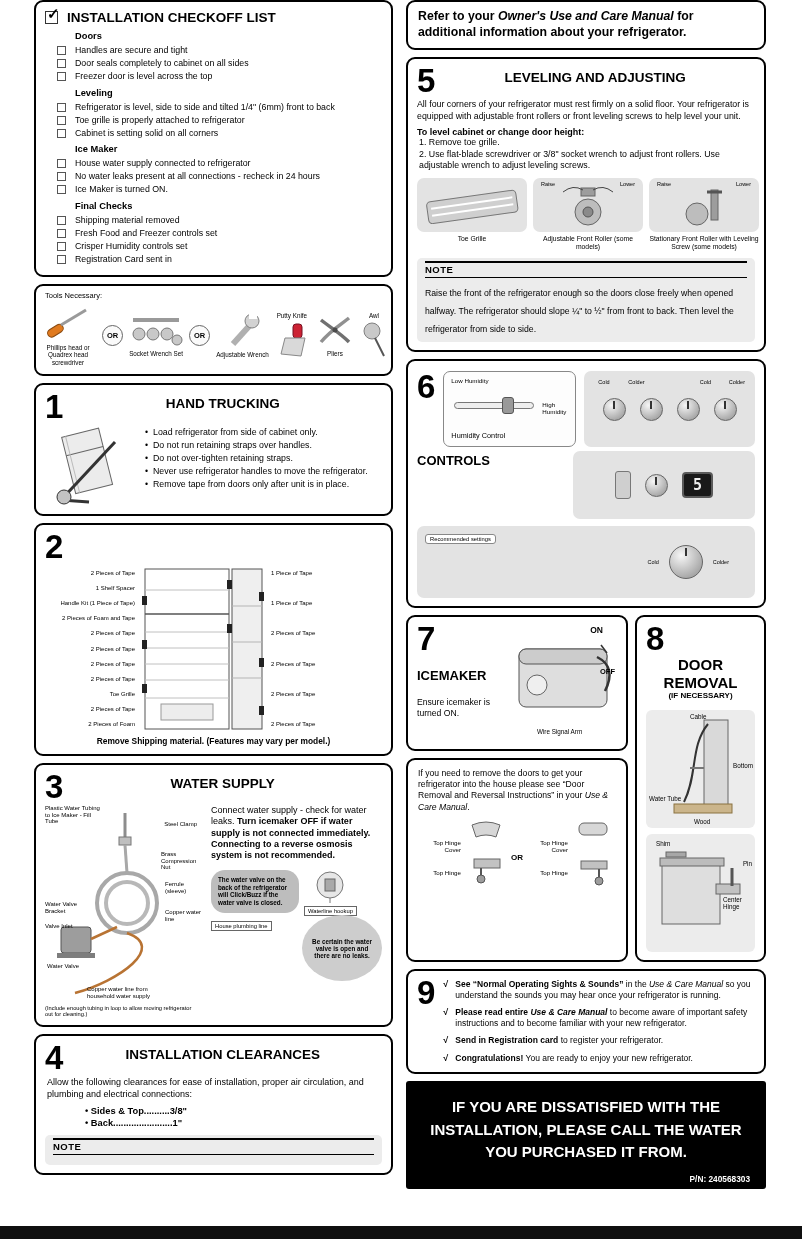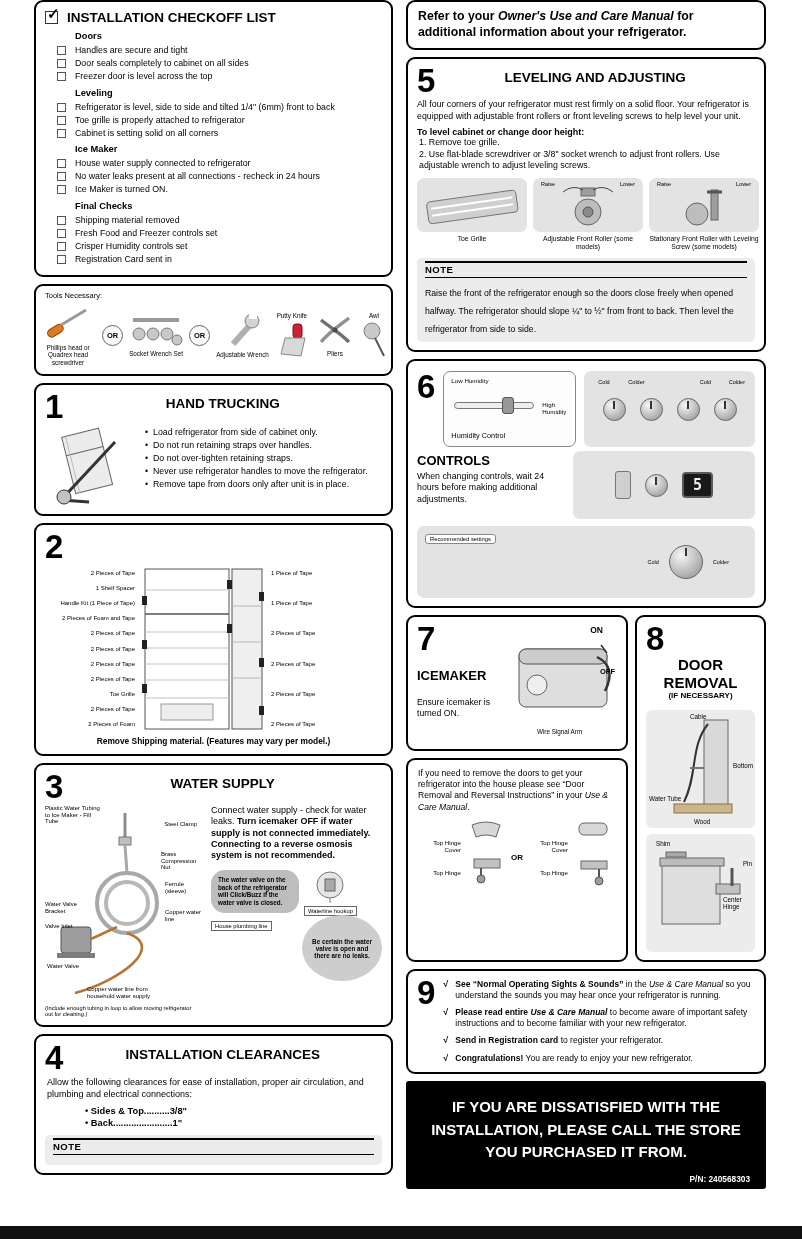--- a/index.html
+++ b/index.html
@@ -504,21 +504,20 @@
             </div>
             <span class="tiny" style="top:8px;left:14px">Cold</span>
             <span class="tiny" style="top:8px;left:44px">Colder</span>
             <span class="tiny" style="top:8px;right:44px">Cold</span>
             <span class="tiny" style="top:8px;right:10px">Colder</span>
           </div>
         </div>
         <div class="ctl-row">
           <div class="ctl-left">
             <div class="ctl-title">CONTROLS</div>
-            <p class="ctl-text">When changing controls, wait 24 hours before making additional adjustments.</p>
           </div>
           <div class="ctl-img short">
             <div class="knobrow">
               <span style="width:16px;height:28px;background:#cfcfcf;border:1px solid #777;border-radius:3px"></span>
               <span class="knob"></span>
               <span class="disp">5</span>
             </div>
           </div>
         </div>
         <div class="ctl-img wide">
@@ -639,20 +638,20 @@
             <span><b>Send in Registration card</b><span> to register your refrigerator.</span></span>
           </div>
           <div class="f-item">
             <span class="tick">√</span>
             <span><b>Congratulations!</b><span> You are ready to enjoy your new refrigerator.</span></span>
           </div>
         </div>
       </div>
 
       <div class="store">
-        <div class="stext">IF YOU ARE DISSATISFIED WITH THE INSTALLATION, PLEASE CALL THE STORE YOU PURCHASED IT FROM.</div>
+        <div class="stext">IF YOU ARE DISSATISFIED WITH THE INSTALLATION, PLEASE CALL THE WATER YOU PURCHASED IT FROM.</div>
         <div class="pn">P/N: 240568303</div>
       </div>
     </div>
   </div>
 
   <div class="bbar"></div>
 </div>
 
 </body></html>

